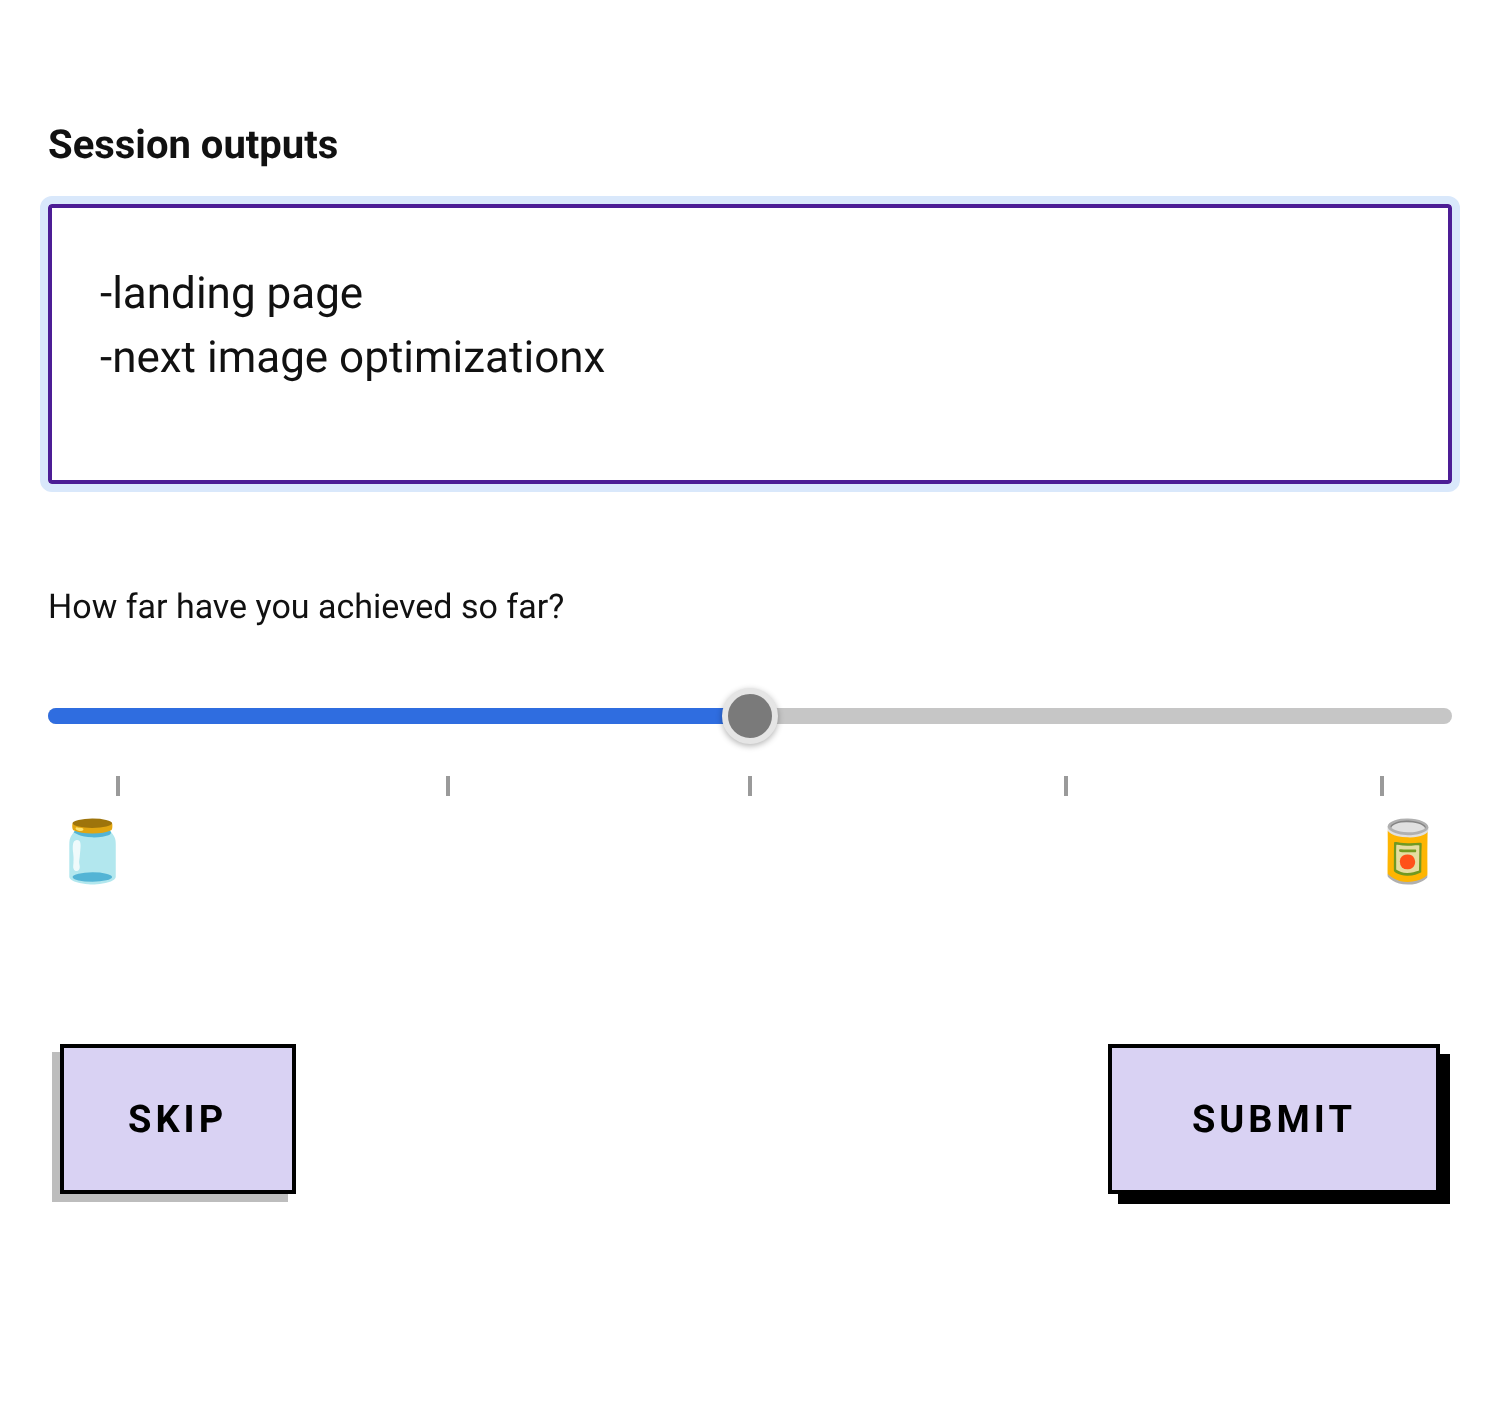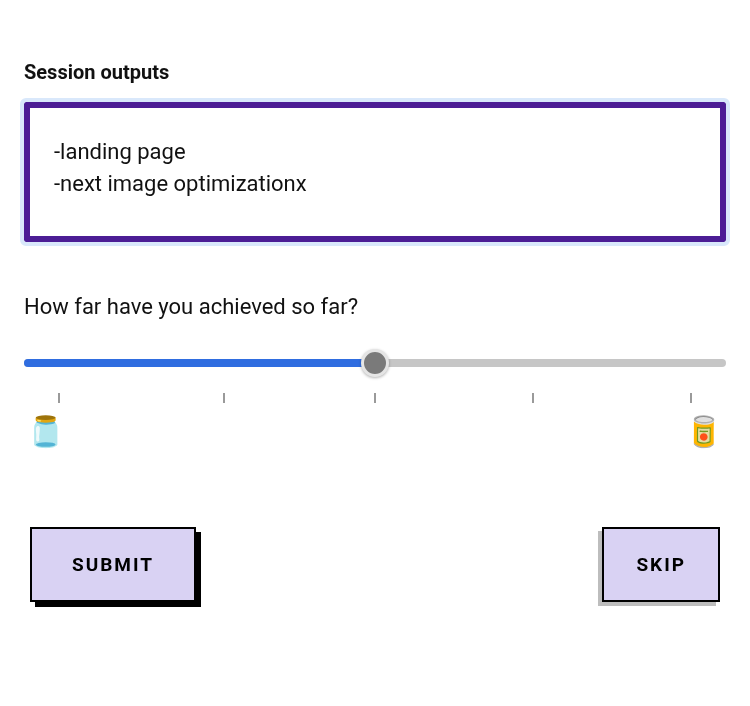--- a/index.html
+++ b/index.html
@@ -15,36 +15,36 @@
       padding: 24px;
     }
     .section-title {
       font-size: 20px;
       font-weight: 700;
       color: #111;
       margin-top: 36px;
       margin-bottom: 18px;
     }
     .outputs-box {
-      border: 6px solid #4c1d95;
+      border: 2px solid #4c1d95;
       border-radius: 2px;
       outline: 4px solid #d9e8fb;
       outline-offset: 0px;
       padding: 28px 24px;
       font-size: 22px;
       line-height: 1.45;
       color: #111;
       width: 100%;
       background: #fff;
       resize: none;
       font-family: inherit;
       min-height: 140px;
     }
     .question-label {
-      font-size: 22px;
+      font-size: 17px;
       color: #111;
       margin-top: 48px;
       margin-bottom: 28px;
     }
     .slider-wrap {
       position: relative;
       width: 100%;
       height: 30px;
     }
     .slider-track {
@@ -166,18 +166,18 @@
   <div class="tick"></div>
   <div class="tick"></div>
 </div>
 
 <div class="slider-icons">
   <span class="jar-icon">🫙</span>
   <span class="can-icon">🥫</span>
 </div>
 
 <div class="button-row">
+  <button class="btn btn-skip">SKIP</button>
   <button class="btn btn-submit">SUBMIT</button>
-  <button class="btn btn-skip">SKIP</button>
 </div>
 
 
 
 
 </body></html>

